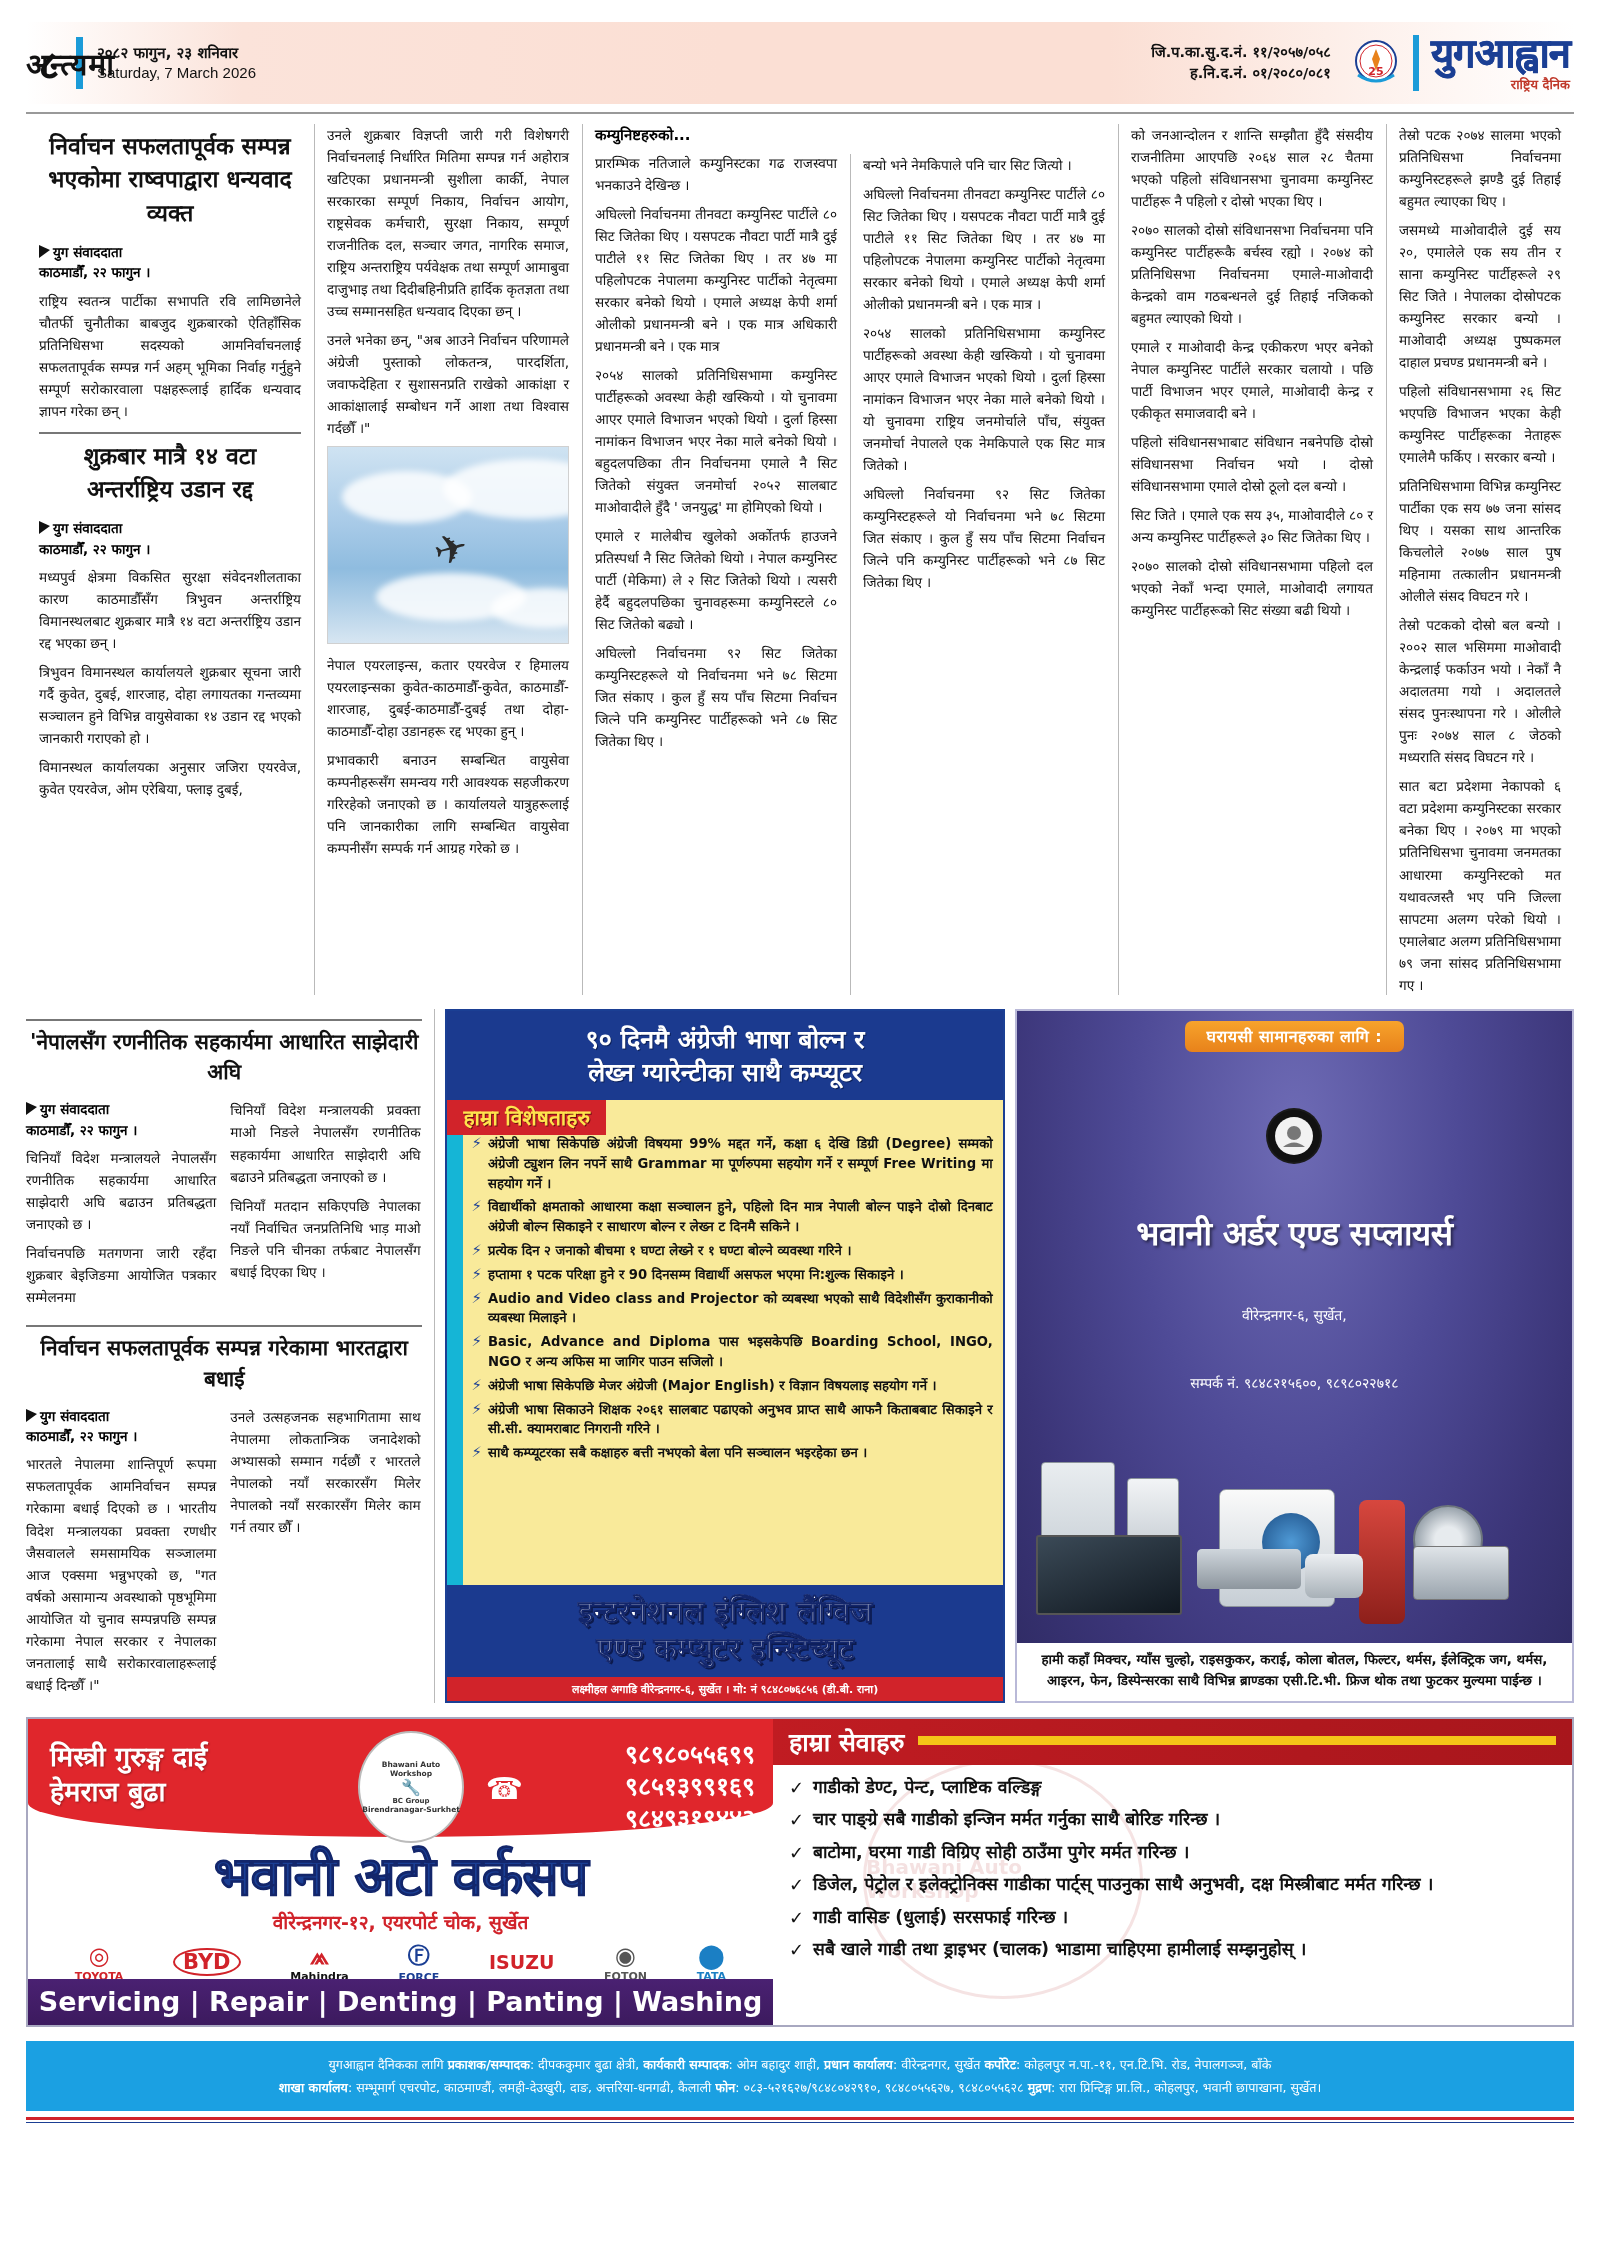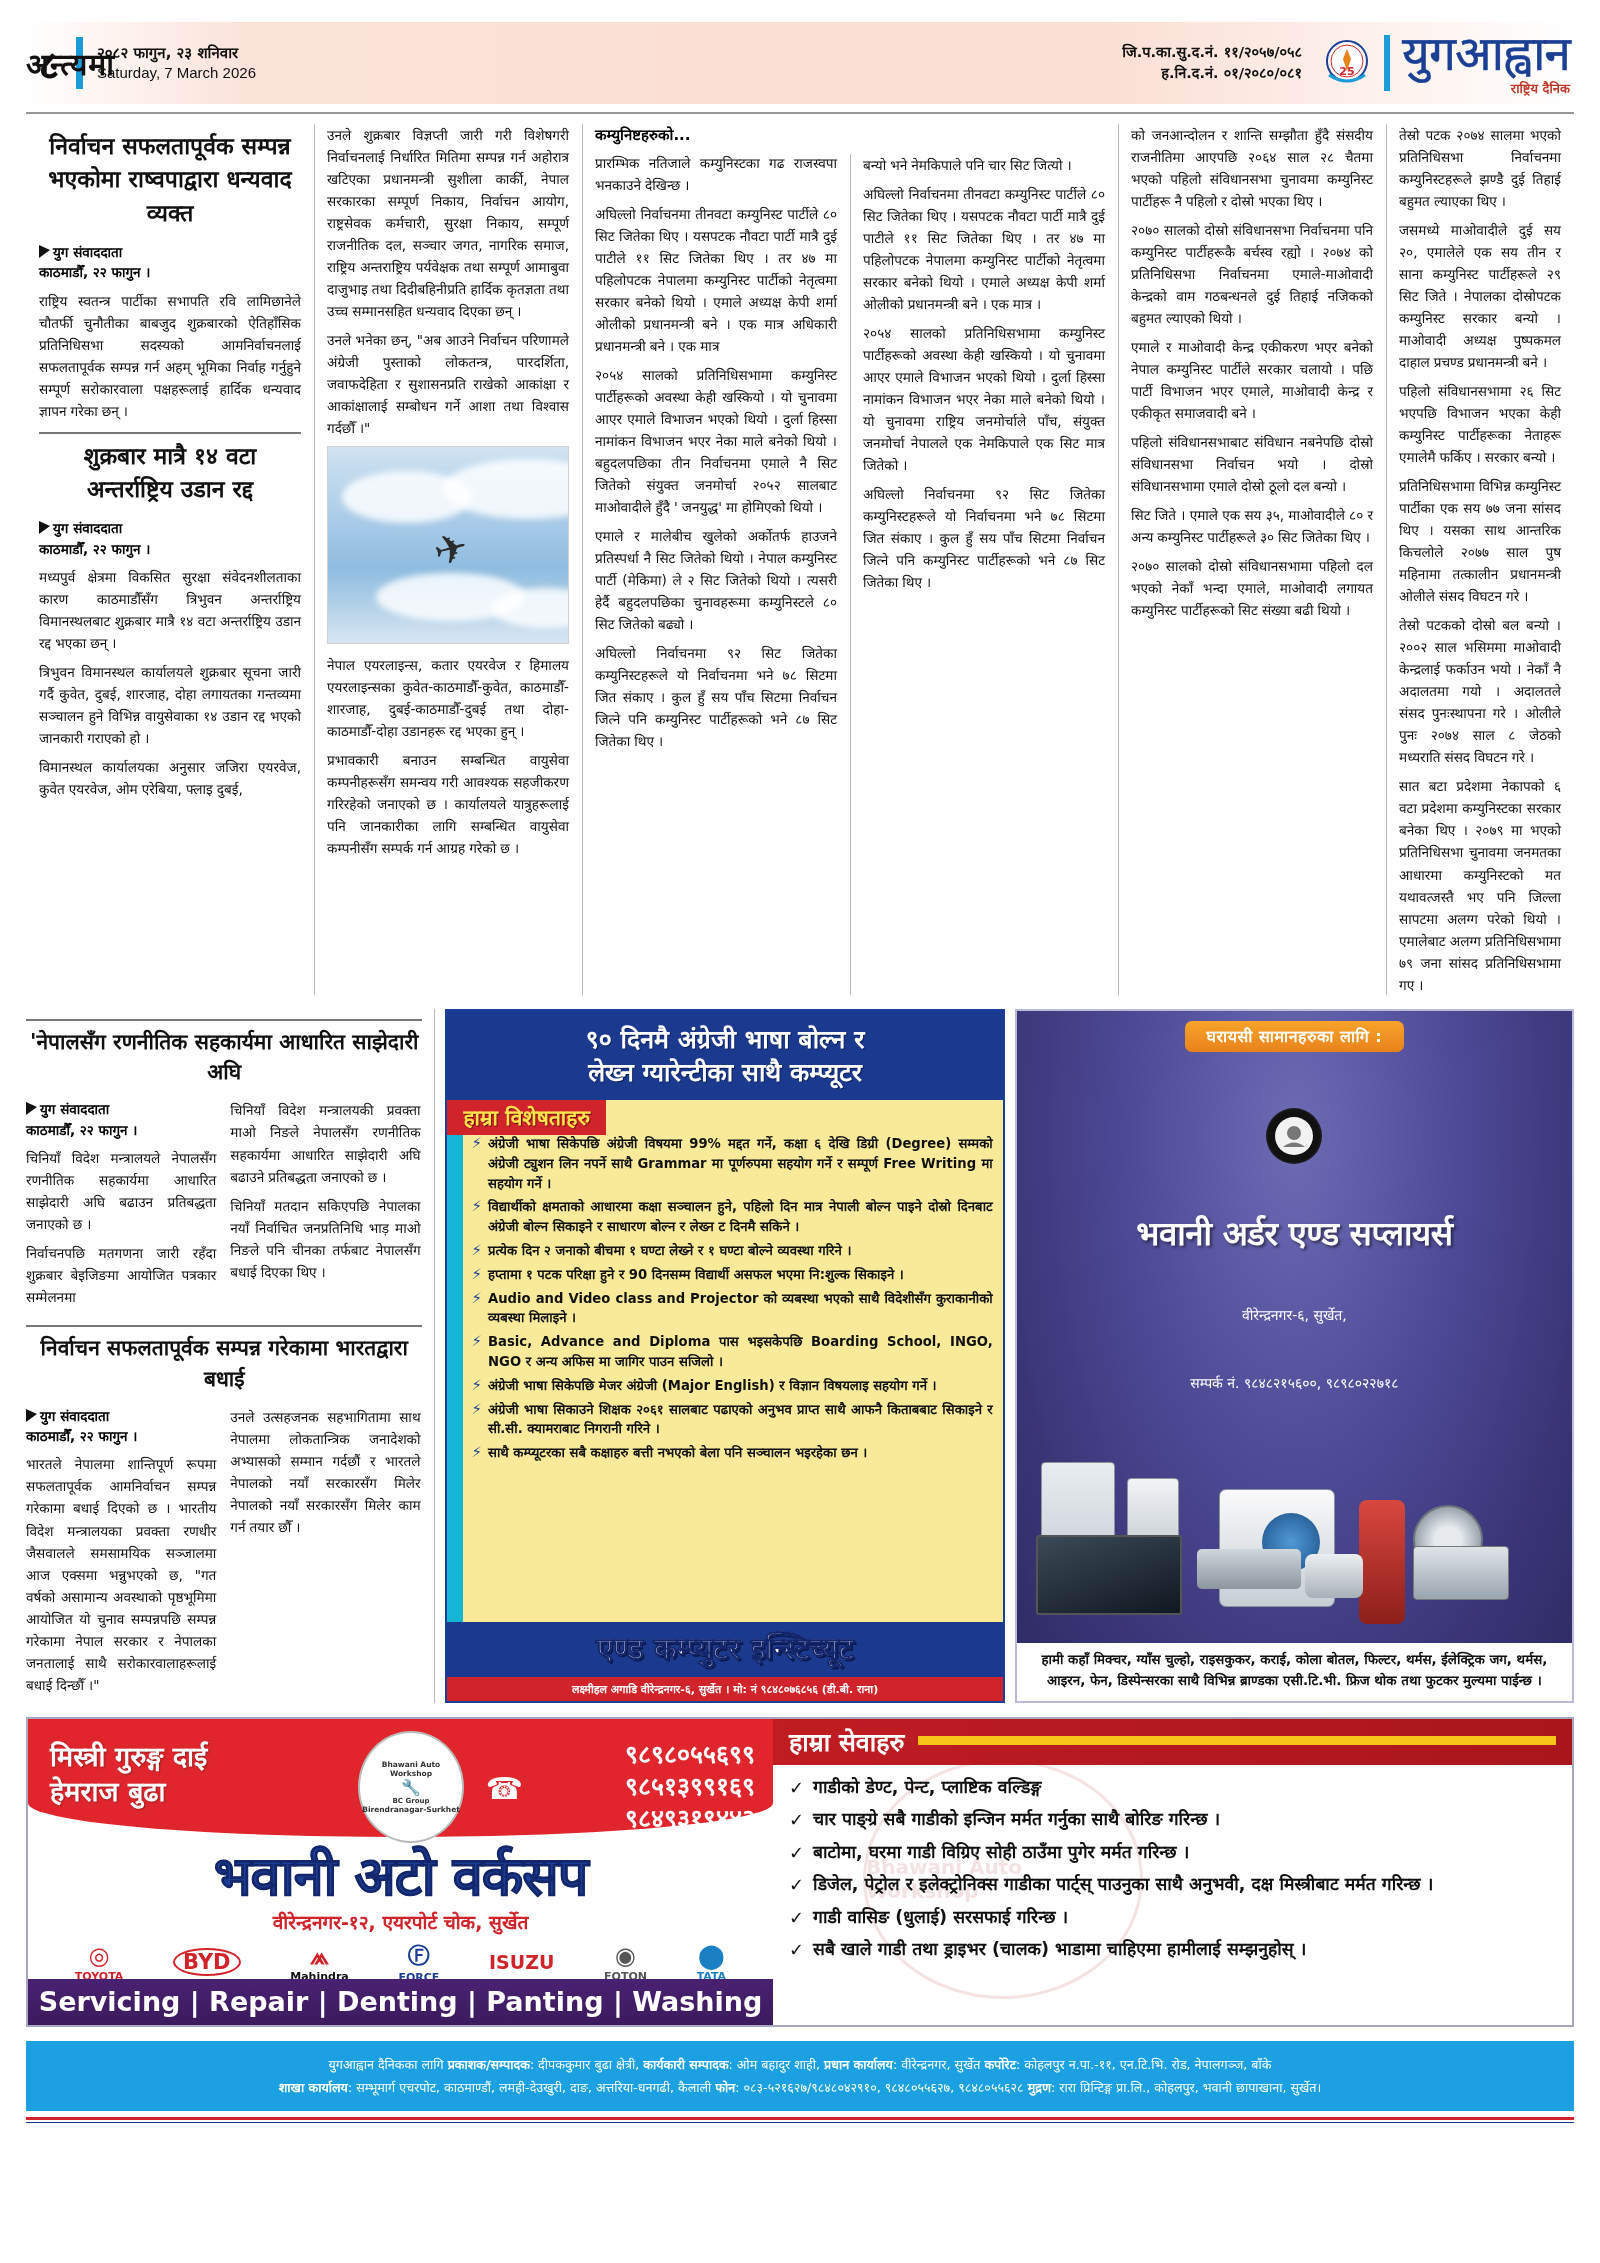--- a/index.html
+++ b/index.html
@@ -24,21 +24,21 @@
   .date-np { font-size: 15px; font-weight: bold; color:#111; }
   .date-en { font-size: 15px; color:#111; font-family:"Liberation Sans",sans-serif; }
   .section-title { position:absolute; left:0; right:13px; text-align:left; font-size:30px;
                    font-weight:bold; color:#111; letter-spacing:1px; pointer-events:none;}
   .reg-block { margin-left:auto; text-align:right; line-height:1.45; font-size:14.5px;
                font-weight:bold; color:#111; padding-right:8px; }
   .seal { width:54px; height:56px; margin:0 10px; position:relative; }
   .seal svg { display:block; }
   .brand-rule { width:6px; height:56px; background:#1b9bd8; margin-right:12px;}
   .brand { text-align:right; padding-right:4px; }
-  .brand-name { font-size:48px; font-weight:normal; color:#1b3f94; letter-spacing:-1px; line-height:1;
+  .brand-name { font-size:40px; font-weight:bold; color:#1b3f94; letter-spacing:-1px; line-height:1;
                 -webkit-text-stroke: 0.5px #1b3f94; }
   .brand-sub { font-size:13px; color:#c0392b; font-weight:bold; margin-top:2px; }
 
   .top-hr { border-top:2px solid #999; margin: 8px 26px 0 26px; }
 
   
   .news-area { margin: 0 26px; display:flex; gap:0; }
   .newscol { padding: 10px 13px 0 13px; position:relative; }
   .newscol + .newscol::before {
     content:""; position:absolute; left:0; top:10px; bottom:8px; width:1px; background:#b9b9b9;
@@ -338,20 +338,21 @@
               <span class="bolt">⚡</span>
               <span>अंग्रेजी भाषा सिकाउने शिक्षक २०६१ सालबाट पढाएको अनुभव प्राप्त साथै आफनै किताबबाट सिकाइने र सी.सी. क्यामराबाट निगरानी गरिने ।</span>
             </div>
           <div class="eng-li">
               <span class="bolt">⚡</span>
               <span>साथै कम्प्यूटरका सबै कक्षाहरु बत्ती नभएको बेला पनि सञ्चालन भइरहेका छन ।</span>
             </div>
         </div>
       </div>
       <div class="eng-name">
+        <div>इन्टरनेशनल इंग्लिश लैंग्विज</div>
         <div>एण्ड कम्प्युटर इन्स्टिच्यूट</div>
       </div>
       <div class="eng-addr">लक्ष्मीहल अगाडि वीरेन्द्रनगर-६, सुर्खेत । मो: नं ९८४८०७६८५६ (डी.बी. राना)</div>
     </div>
 
     <div class="ad-sup">
       <div class="sup-tag">घरायसी सामानहरुका लागि :</div>
       <div class="sup-logo">
         <svg width="54" height="54" viewBox="0 0 54 54">
           <circle cx="27" cy="27" r="26" fill="#111"></circle>

